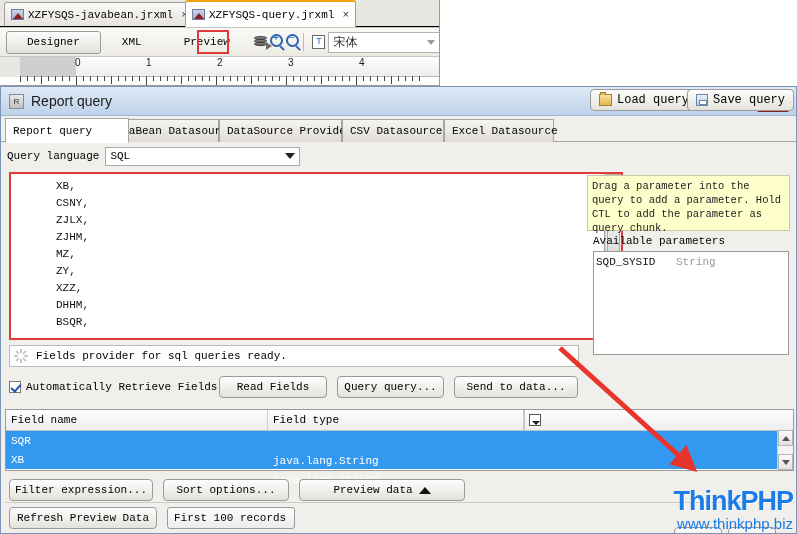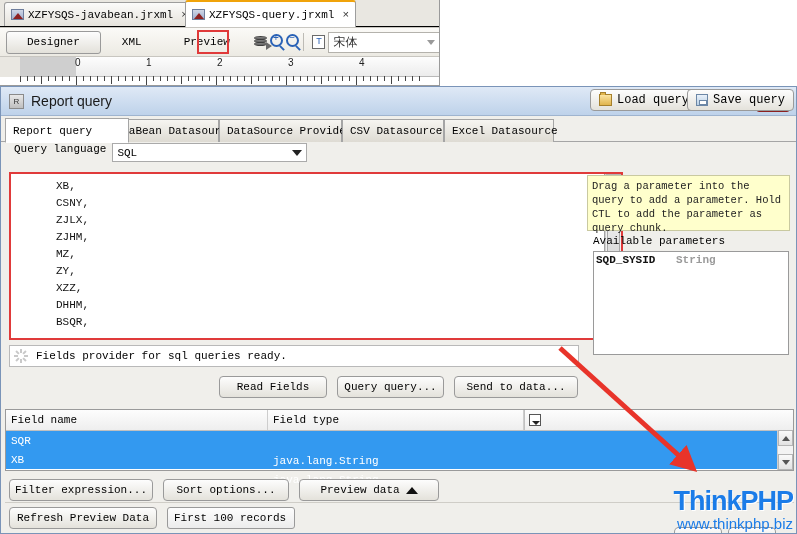--- a/index.html
+++ b/index.html
@@ -171,21 +171,21 @@
     font-family:"Liberation Mono",monospace;font-size:11px;
     white-space:nowrap;cursor:default;
   }
   .dtab.active{
     background:#ffffff;top:0;height:25px;z-index:3;
     border-bottom:1px solid #ffffff;
   }
   
   .qlrow{
     position:absolute;left:0;top:56px;width:797px;height:26px;
-    display:flex;padding-left:13px;box-sizing:border-box;
+    display:flex;align-items:center;padding-left:6px;box-sizing:border-box;
   }
   .qllabel{font-family:"Liberation Mono",monospace;font-size:11px;margin-right:6px;}
   .combo{
     width:195px;height:19px;background:#fff;border:1px solid #aaa;
     display:flex;align-items:center;justify-content:space-between;
     padding:0 4px;box-sizing:border-box;
     font-family:"Liberation Mono",monospace;font-size:11px;
   }
   .combo .carw{width:0;height:0;border-left:5px solid transparent;border-right:5px solid transparent;border-top:6px solid #222;}
   .topbtn{
@@ -252,22 +252,22 @@
   }
   .avail-label{
     position:absolute;left:592px;top:148px;
     font-family:"Liberation Mono",monospace;font-size:11px;
   }
   .paramlist{
     position:absolute;left:592px;top:164px;width:196px;height:104px;
     background:#ffffff;border:1px solid #9a9a9a;box-sizing:border-box;
   }
   .paramrow{
-    display:flex;align-items:center;height:16px;padding-left:2px;
-    font-family:"Liberation Mono",monospace;font-size:11px;font-weight:bold;
+    display:flex;align-items:flex-end;height:16px;padding-left:2px;
+    font-family:"Liberation Mono",monospace;font-size:11px;
   }
   .paramrow .pname{width:80px;color:#111;}
   .paramrow .ptype{color:#9a9a9a;}
   .newparam{
     position:absolute;left:592px;top:360px;width:112px;height:22px;
     background:linear-gradient(#fdfdfd,#e4e2db);
     border:1px solid #9a9a9a;border-radius:4px;box-sizing:border-box;
     display:flex;align-items:center;justify-content:center;
     font-family:"Liberation Mono",monospace;font-size:11px;cursor:pointer;
   }
@@ -629,20 +629,24 @@
         <i style="transform:rotate(135deg)"></i>
       <i style="transform:rotate(180deg)"></i>
         <i style="transform:rotate(225deg)"></i>
       <i style="transform:rotate(270deg)"></i>
         <i style="transform:rotate(315deg)"></i>
     </span>
     <span class="stext">Fields provider for sql queries ready.</span>
   </div>
 
   <div class="actionrow">
+    <div class="chkwrap">
+      <span class="chkbox"></span>
+      <span>Automatically Retrieve Fields</span>
+    </div>
     <div class="abtn" style="position:absolute;left:210px;width:108px;">Read Fields</div>
     <div class="abtn" style="position:absolute;left:328px;width:107px;">Query query...</div>
     <div class="abtn" style="position:absolute;left:445px;width:124px;">Send to data...</div>
   </div>
 
   <div class="tablewrap">
     <div class="thead">
       <div class="th c1">Field name</div>
       <div class="th c2">Field type</div>
       <div class="th-corner">
@@ -665,21 +669,21 @@
         </div>
       <div class="vs-dn">
           <span class="tri-d"></span>
         </div>
     </div>
   </div>
 
   <div class="botrow1">
     <div class="abtn" style="width:144px;">Filter expression...</div>
     <div class="abtn" style="width:126px;">Sort options...</div>
-    <div class="abtn" style="width:140px;">
+    <div class="abtn" style="width:166px;">
       <span>Preview data</span>
       <span class="prev-tri"></span>
     </div>
   </div>
   <div class="sep-line"></div>
   <div class="botrow2">
     <div class="abtn" style="width:148px;">Refresh Preview Data</div>
     <div class="rcombo">
       <span>First 100 records</span>
       <span class="carw"></span>

